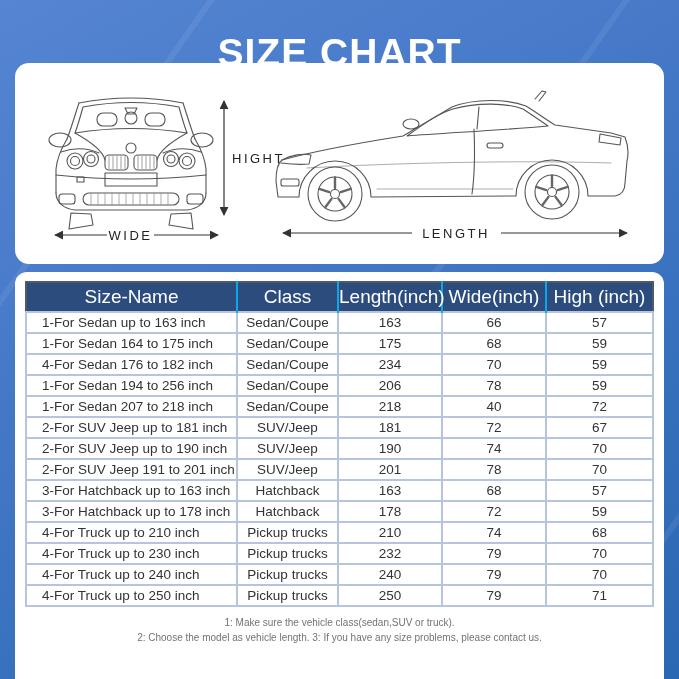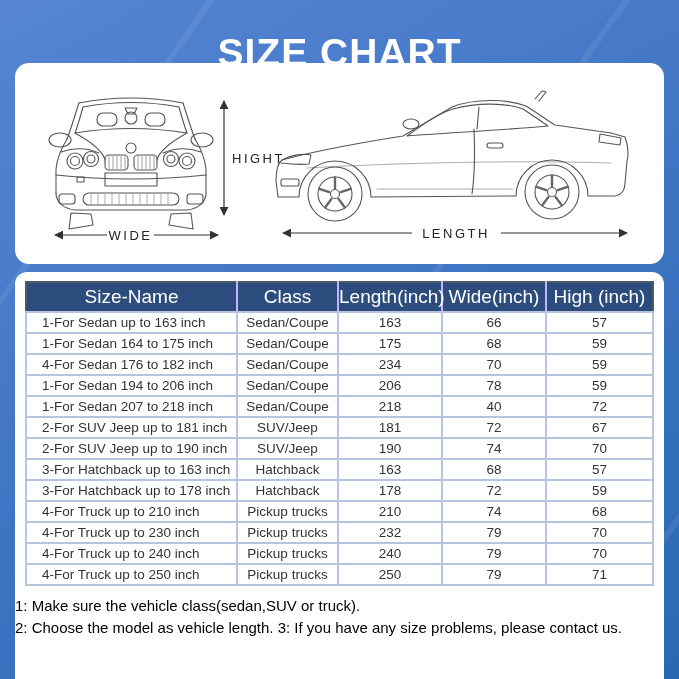--- a/index.html
+++ b/index.html
@@ -26,30 +26,30 @@
     background:#fff;border-radius:12px 12px 0 0;
   }
   table.size-table{
     border-collapse:collapse;table-layout:fixed;
     width:627px;margin:9px auto 2px auto;
     border:2px solid #4d5a6a;
   }
   table.size-table th{
     background:#2c4c7d;color:#fff;font-weight:normal;
     height:28px;font-size:19px;padding:0;text-align:center;
-    border-left:2px solid #c4b5fd;
+    border-left:2px solid #0ea5e9;
   }
   table.size-table th:first-child{border-left:none;}
   table.size-table th .unit{font-size:19px;}
   table.size-table td{
     height:19px;font-size:13.5px;color:#333;text-align:center;padding:0;
     border:2px solid #b6c4de;background:#fff;line-height:1;
   }
   table.size-table td.left{text-align:left;padding-left:15px;}
-  .notes{margin-top:9px;color:#000000;font-size:15px;line-height:1.45;}
+  .notes{margin-top:9px;text-align:center;color:#737373;font-size:10px;line-height:1.45;}
   .notes div{white-space:nowrap;}
   svg text.dim{font-family:"Liberation Sans",sans-serif;font-size:13px;letter-spacing:2.5px;fill:#222;}
   .lineart{stroke:#555;fill:none;stroke-width:1.1;stroke-linecap:round;stroke-linejoin:round;}
 </style>
 </head>
 <body>
 
 <div class="stage">
 
   <div class="page-title">SIZE CHART</div>
@@ -229,21 +229,21 @@
             <td>59</td>
           </tr>
           <tr>
             <td class="left">4-For Sedan 176 to 182 inch</td>
             <td>Sedan/Coupe</td>
             <td>234</td>
             <td>70</td>
             <td>59</td>
           </tr>
           <tr>
-            <td class="left">1-For Sedan 194 to 206 inch</td>
+            <td class="left">1-For Sedan 194 to 256 inch</td>
             <td>Sedan/Coupe</td>
             <td>206</td>
             <td>78</td>
             <td>59</td>
           </tr>
           <tr>
             <td class="left">1-For Sedan 207 to 218 inch</td>
             <td>Sedan/Coupe</td>
             <td>218</td>
             <td>40</td>
@@ -257,20 +257,27 @@
             <td>67</td>
           </tr>
           <tr>
             <td class="left">2-For SUV Jeep up to 190 inch</td>
             <td>SUV/Jeep</td>
             <td>190</td>
             <td>74</td>
             <td>70</td>
           </tr>
           <tr>
+            <td class="left">2-For SUV Jeep 191 to 201 inch</td>
+            <td>SUV/Jeep</td>
+            <td>201</td>
+            <td>78</td>
+            <td>70</td>
+          </tr>
+          <tr>
             <td class="left">3-For Hatchback up to 163 inch</td>
             <td>Hatchback</td>
             <td>163</td>
             <td>68</td>
             <td>57</td>
           </tr>
           <tr>
             <td class="left">3-For Hatchback up to 178 inch</td>
             <td>Hatchback</td>
             <td>178</td>

